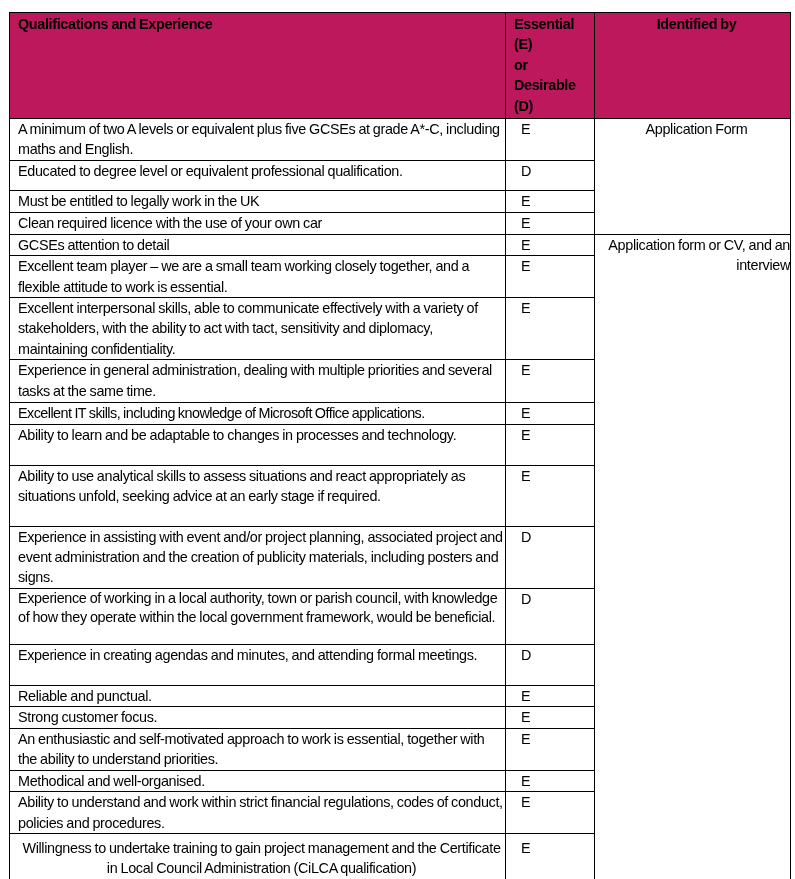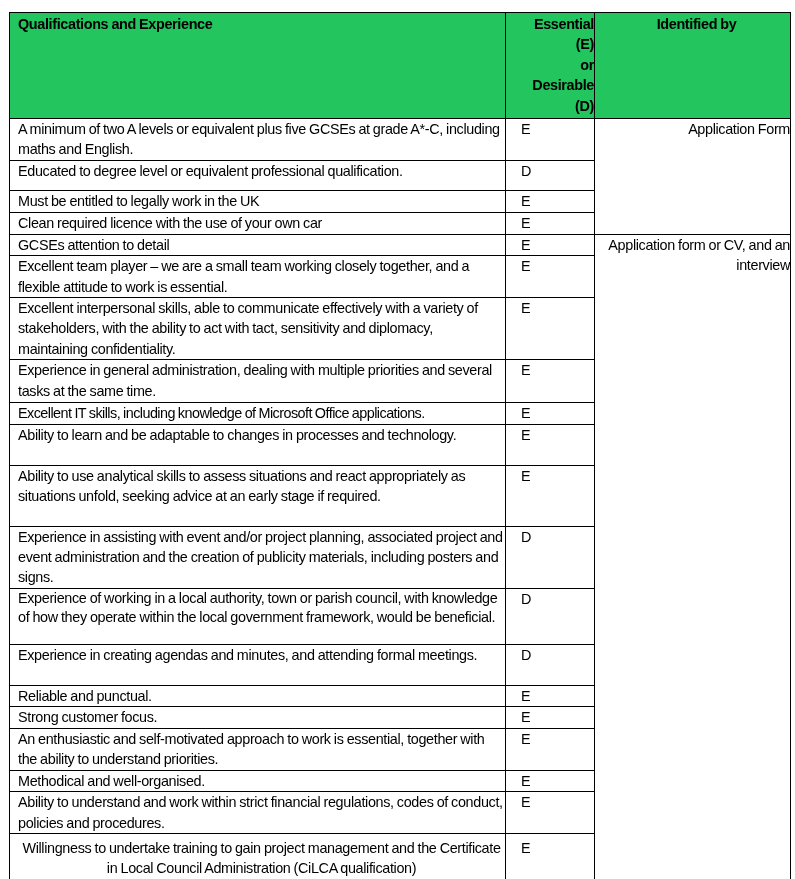--- a/index.html
+++ b/index.html
@@ -18,34 +18,34 @@
       border: 1.5px solid #000;
       font-size: 14.4px;
       line-height: 20.4px;
       vertical-align: top;
       padding: 0 0 0 8px;
       letter-spacing: -0.35px;
       word-spacing: -0.5px;
       overflow: hidden;
     }
     table.spec th {
-      background: #22c55e;
+      background: #be185d;
       font-weight: bold;
       height: 104px;
       padding-top: 1px;
     }
     th.h-qual { text-align: left; }
-    th.h-ess  { text-align: right; padding-left: 0; margin-top: 38px; }
+    th.h-ess  { text-align: left; padding-left: 0; margin-top: 38px; }
     th.h-id   { text-align: center; padding-left: 0; margin-top: 47px; }
     th.h-ess span { display: block; }
     col.c1 { width: 496px; }
     col.c2 { width: 89px; }
     col.c3 { width: 196px; }
     td.req { text-align: center; padding-left: 0; padding-top: 0; }
-    td.ident-a { vertical-align: middle; text-align: right; padding-left: 0; }
+    td.ident-a { vertical-align: middle; text-align: center; padding-left: 0; }
     td.ident-b { vertical-align: middle; text-align: right; padding-left: 8px; }
     td.crit, td.req { padding-top: 0; }
     td.req span { display: inline-block; width: 100%; text-align: left; padding-left: 7px; box-sizing: border-box; }
   </style>
 </head>
 <body>
 
 <div class="page">
   <table class="spec">
     <colgroup>

